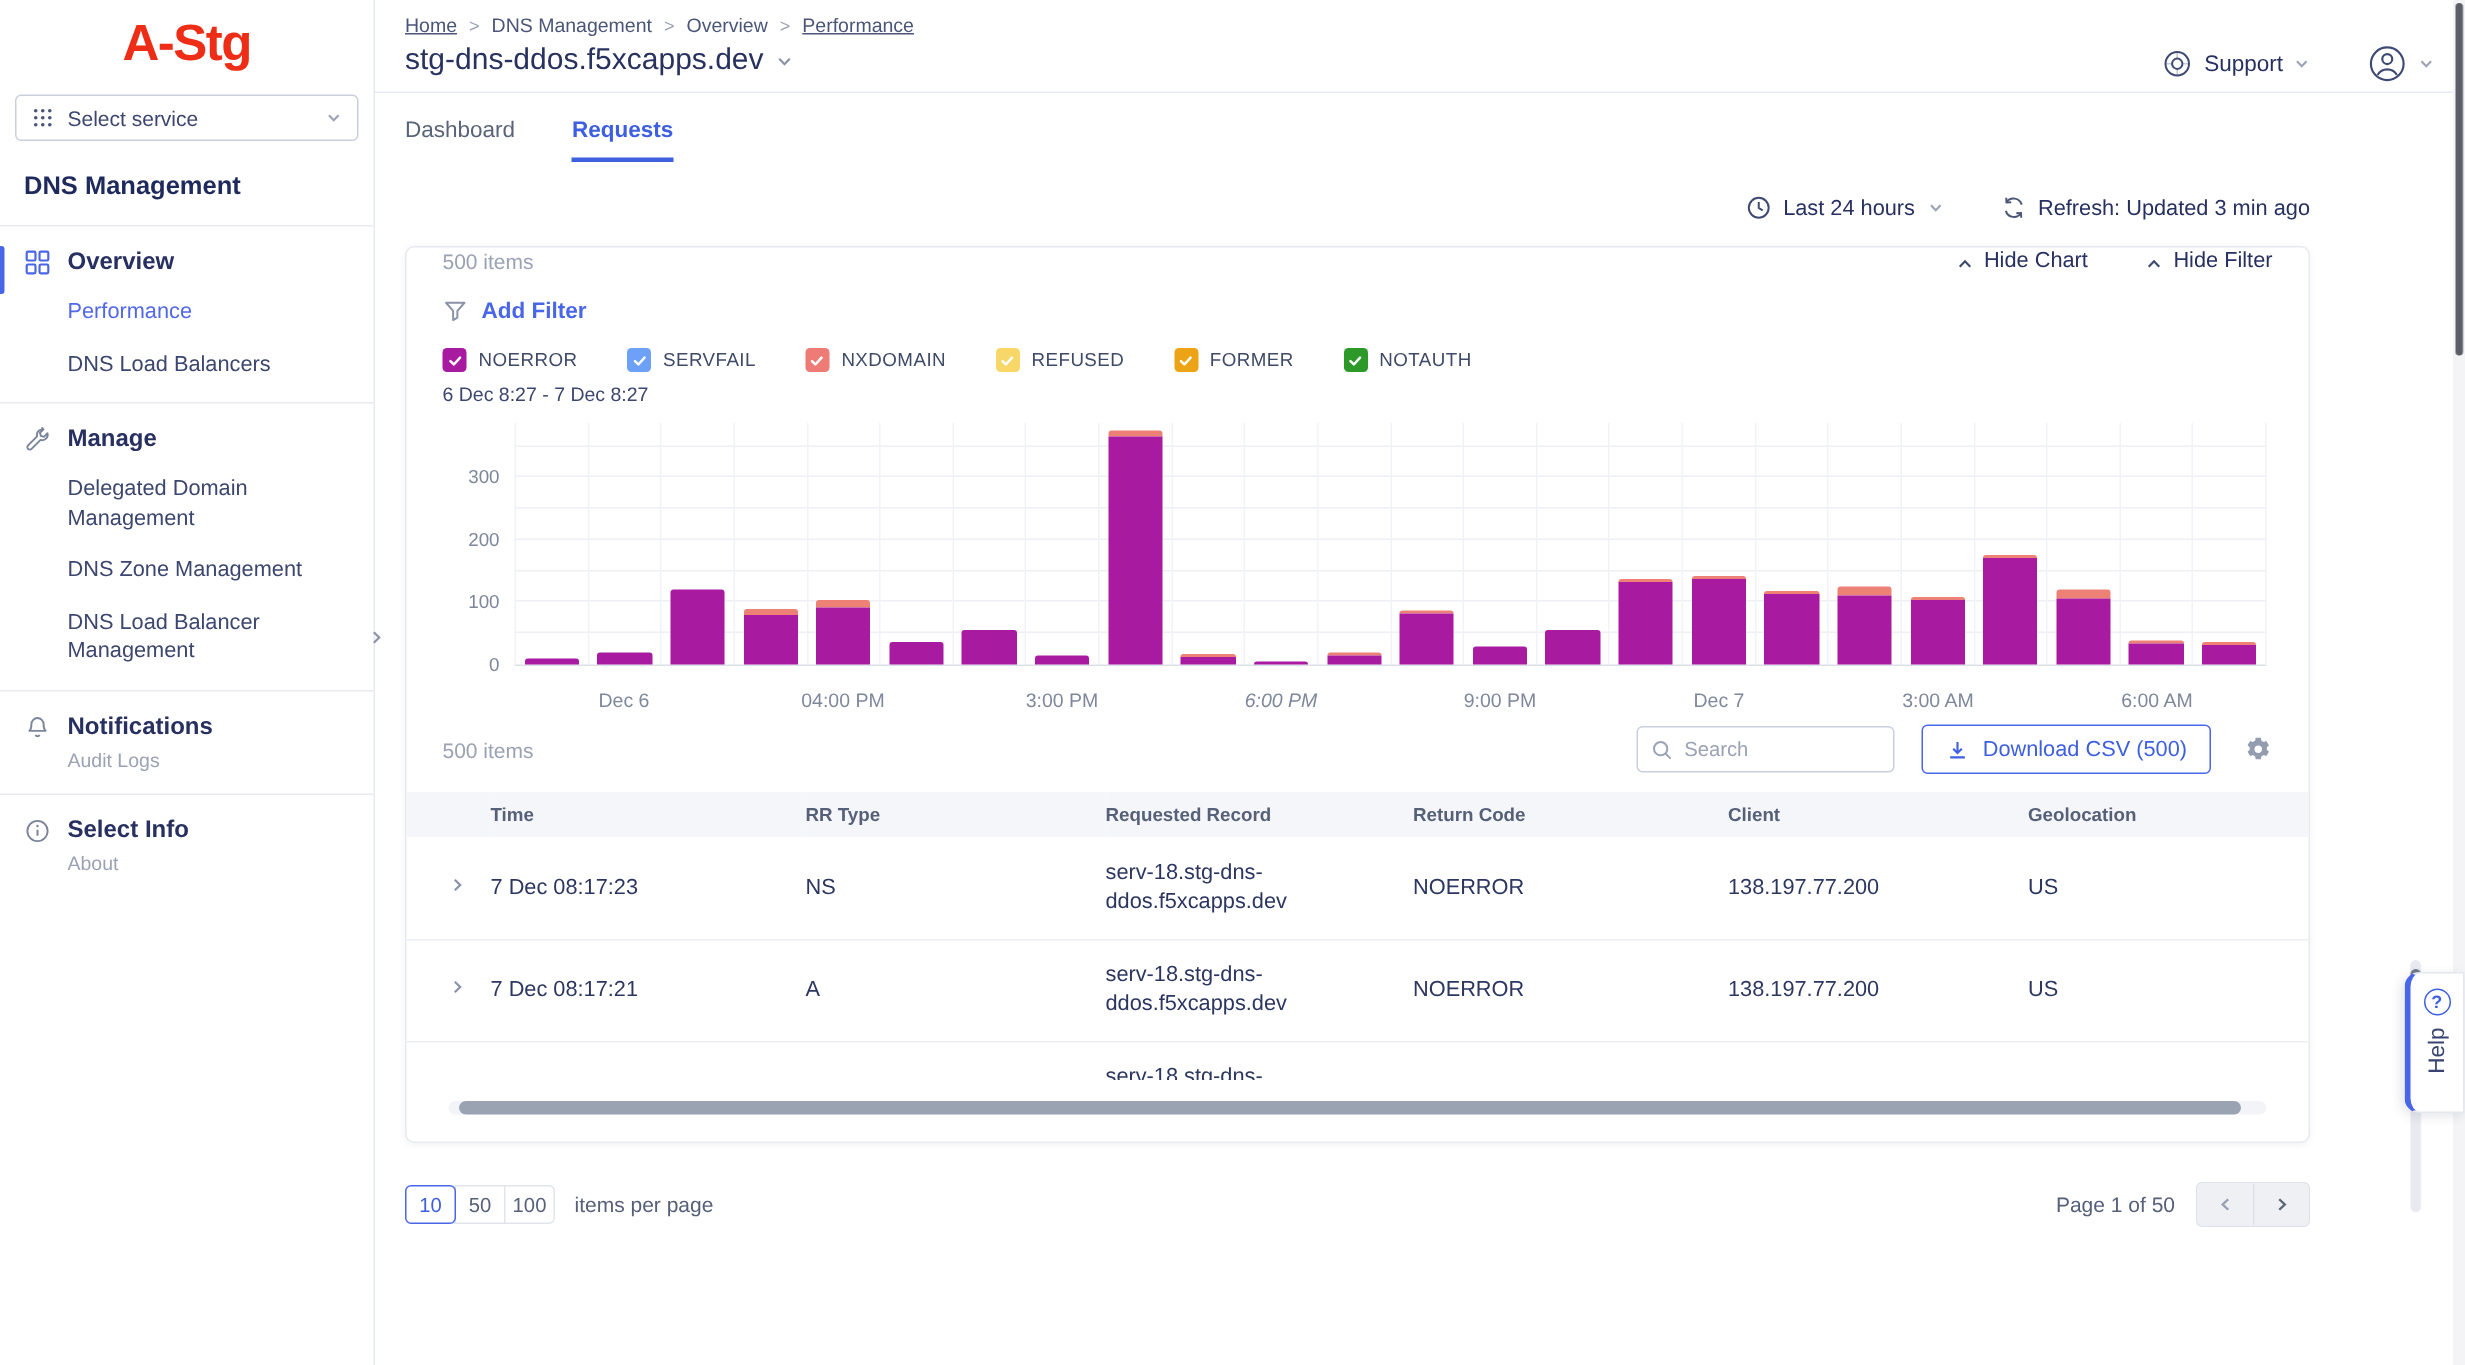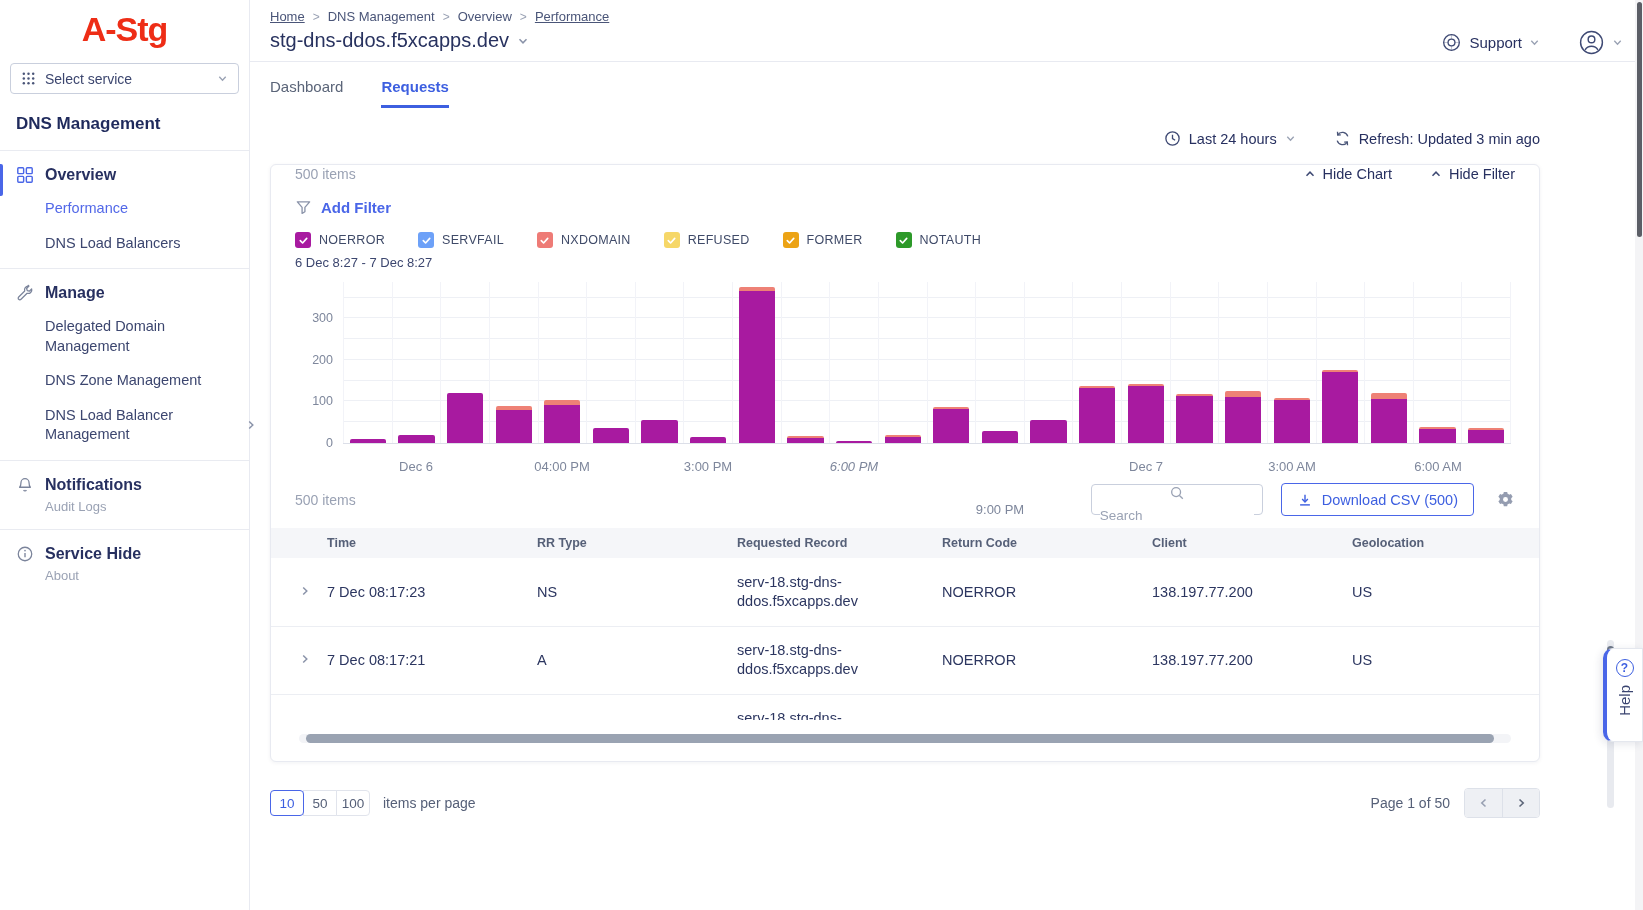--- a/index.html
+++ b/index.html
@@ -44,21 +44,21 @@
   .tab { font-size:15px; color:#5a6478; padding-bottom:10px; border-bottom:3px solid transparent; cursor:pointer; }
   .tab.active { color:#3d5fe0; font-weight:bold; border-bottom-color:#3d5fe0; }
   .controls-row { display:flex; justify-content:flex-end; gap:38px; margin-top:22px; }
   .ctrl { display:flex; align-items:center; gap:8px; font-size:14.5px; color:#273060; cursor:pointer; }
 
   .card { margin-top:17px; width:1270px; background:#fff; border:1px solid #e8eaf1; border-radius:6px;
     box-shadow:0 1px 4px rgba(25,35,70,.06); padding:1px 24px 8px; }
   .panel-head { display:flex; align-items:center; }
   .items-count { font-size:14px; color:#9aa2b4; }
   .panel-head .right { margin-left:auto; display:flex; gap:38px; }
-  .hide-link { display:flex; align-items:center; gap:7px; font-size:14.5px; color:#273060; cursor:pointer; }
+  .hide-link { display:flex; align-items:flex-end; gap:7px; font-size:14.5px; color:#273060; cursor:pointer; }
   .add-filter { margin-top:17px; display:flex; align-items:center; gap:9px; cursor:pointer; }
   .add-filter .lbl { font-size:15px; font-weight:bold; color:#4a66e8; }
   .filters { margin-top:16px; display:flex; gap:33px; }
   .filter { display:flex; align-items:center; gap:8px; cursor:pointer; }
   .filter .box { width:16px; height:16px; border-radius:3px; display:flex; align-items:center; justify-content:center; }
   .filter .lbl { font-size:12.5px; color:#3f4a68; letter-spacing:.3px; }
   .date-range { margin-top:7px; font-size:13px; color:#3c466f; }
 
   
   .chart-wrap { margin-top:12px; padding-left:48px; padding-right:4px; position:relative; }
@@ -69,21 +69,21 @@
   .bar { position:absolute; bottom:0; left:12%; right:12%; display:flex; flex-direction:column; justify-content:flex-end; }
   .seg-top { background:#ee8176; border-radius:2px 2px 0 0; }
   .seg-main { background:#a81aa0; }
   .ylab { position:absolute; left:-48px; width:38px; text-align:right; font-size:12.5px; color:#7e879c; }
   .xlabels { position:relative; height:26px; margin-top:9px;text-align:center; }
   .xlab { position:absolute; top:6px; transform:translateX(-50%); font-size:13px; color:#7e879c; white-space:nowrap; }
 
   
   .table-controls { display:flex; align-items:center; margin-top:4px; }
   .search-box { margin-left:auto; width:172px; height:31px; border:1px solid #c9cfdd; border-radius:4px;
-    display:flex; align-items:center; padding:0 8px; gap:7px; background:#fff;flex-direction:column; }
+    display:flex; align-items:center; padding:0 8px; gap:7px; background:#fff; }
   .search-box input { border:none; outline:none; width:100%; font-size:13.5px; color:#3c466f;
     font-family:"Liberation Sans",sans-serif; }
   .search-box input::placeholder { color:#9aa2b4; }
   .dl-btn { margin-left:18px; height:33px; display:flex; align-items:center; gap:9px; padding:0 15px;
     border:1px solid #4a66e8; border-radius:4px; background:#fff; color:#3d5fe0; font-size:14.5px; cursor:pointer;
     font-family:"Liberation Sans",sans-serif; }
   .gear { margin-left:22px; display:flex; cursor:pointer; }
 
   
   .table-clip { margin:12px -24px 0; height:192px; overflow:hidden; }
@@ -210,21 +210,21 @@
         </div>
         <div class="side-section">
           <div class="side-head">
             <span class="icon side-icon">
               <svg width="18" height="18" viewBox="0 0 20 20">
                 <circle cx="10" cy="10" r="7.5" fill="none" stroke="#7b849b" stroke-width="1.4"></circle>
                 <line x1="10" y1="9" x2="10" y2="13.5" stroke="#7b849b" stroke-width="1.5"></line>
                 <circle cx="10" cy="6.3" r="0.9" fill="#7b849b"></circle>
               </svg>
             </span>
-            <span class="side-label">Service Hide</span>
+            <span class="side-label">Select Info</span>
           </div>
           <div class="side-sub">About</div>
         </div>
       </nav>
   </aside>
 
   <div class="main">
 
     <header class="topbar">
       <div class="crumb-wrap">
@@ -550,21 +550,21 @@
                   <div class="seg-top" style="height: 2px;"></div>
                   <div class="seg-main" style="height: 13px;"></div>
                 </div>
               </div>
             </div>
           <div class="xlabels">
               <span class="xlab" style="left: 6.25%;">Dec 6</span>
               <span class="xlab" style="left: 18.75%;">04:00 PM</span>
               <span class="xlab" style="left: 31.25%;">3:00 PM</span>
               <span class="xlab" style="left: 43.75%; font-style: italic;">6:00 PM</span>
-              <span class="xlab" style="left: 56.25%; margin-top: 43px;">9:00 PM</span>
+              <span class="xlab" style="left: 56.25%;">9:00 PM</span>
               <span class="xlab" style="left: 68.75%;">Dec 7</span>
               <span class="xlab" style="left: 81.25%;">3:00 AM</span>
               <span class="xlab" style="left: 93.75%;">6:00 AM</span>
             </div>
         </div>
 
         <div class="table-controls">
           <span class="items-count">500 items</span>
           <div class="search-box">
             <span class="icon">

